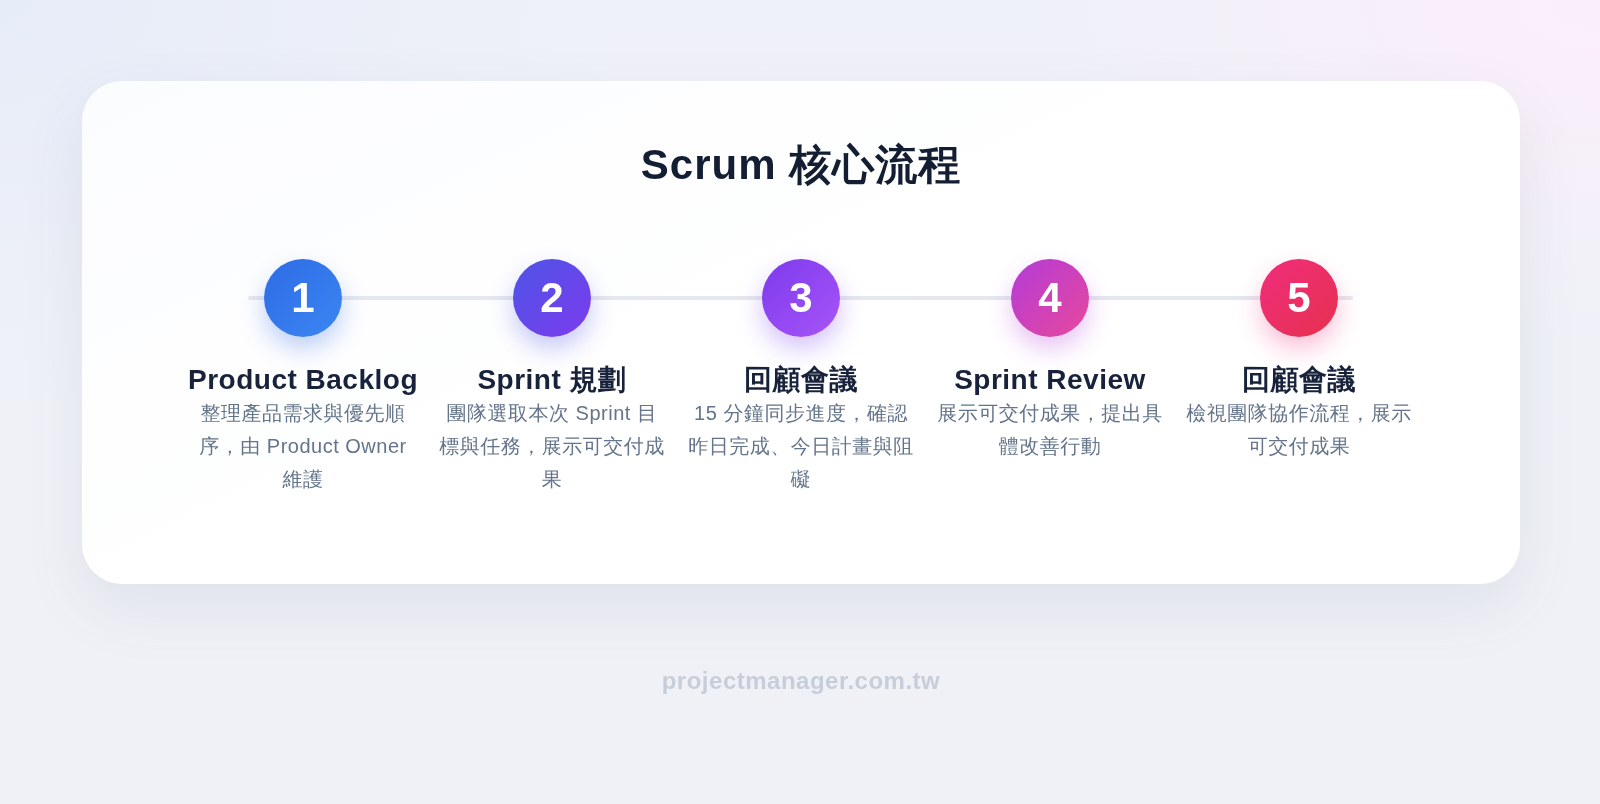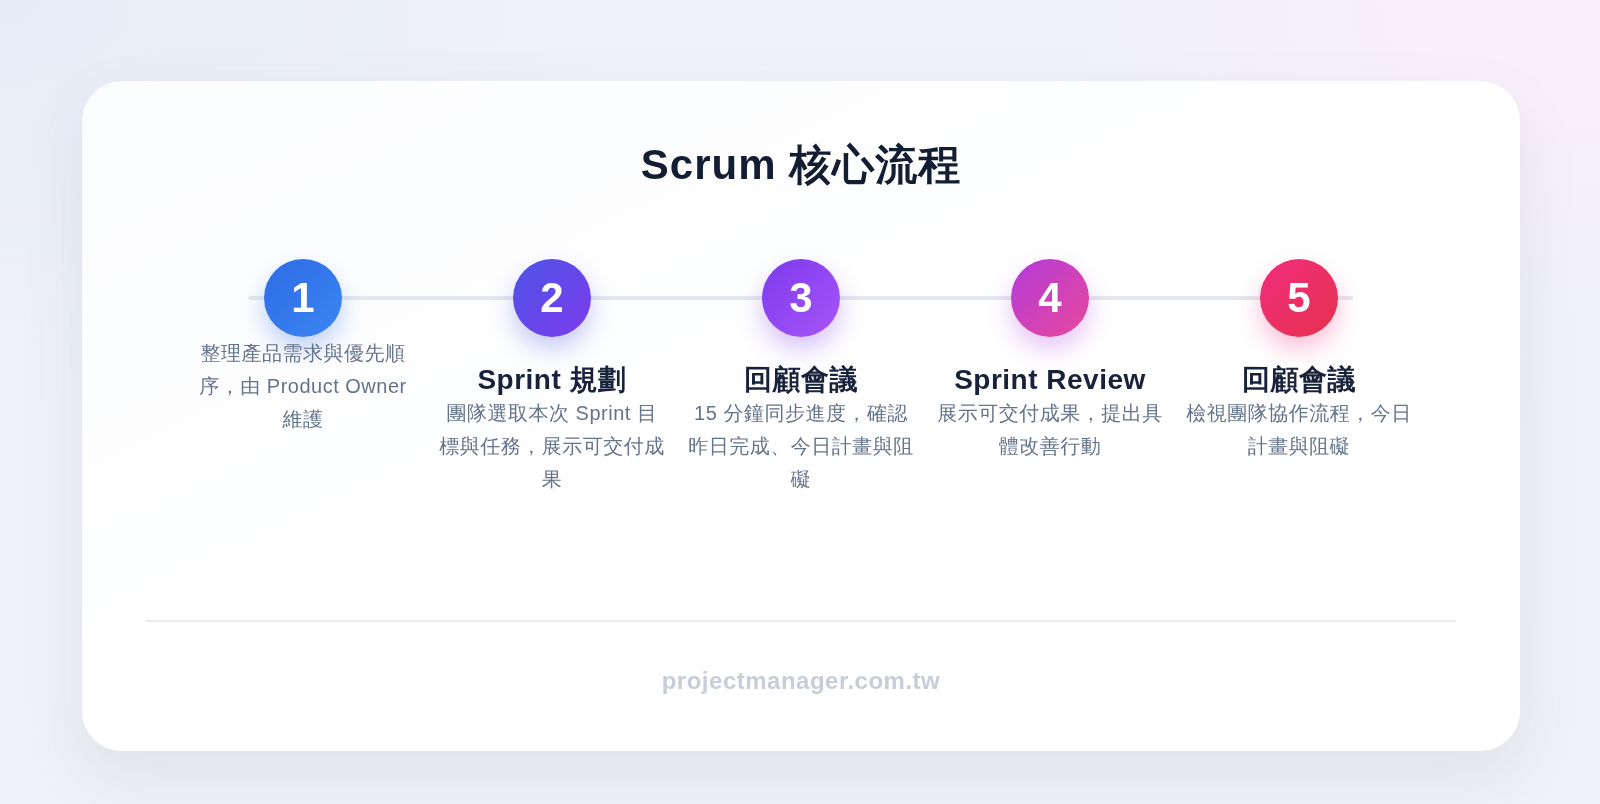--- a/index.html
+++ b/index.html
@@ -9,21 +9,21 @@
     font-family: "Liberation Sans", sans-serif;
   }
   .stage {
     position: relative; width: 1600px; height: 804px;
     background:
       radial-gradient(950px 560px at 100% 0%, #fbeefa 0%, rgba(251,238,250,0) 60%),
       radial-gradient(950px 620px at 0% 0%, #e7ecf9 0%, rgba(231,236,249,0) 65%),
       linear-gradient(180deg, #eff1f8 0%, #f0f1f6 100%);
   }
   .card {
-    position: absolute; left: 82px; top: 81px; width: 1438px; height: 670px;
+    position: absolute; left: 82px; top: 81px; width: 1438px; height: 503px;
     border-radius: 40px;
     background: linear-gradient(155deg, #fbfcfe 0%, #ffffff 55%);
     box-shadow: 0 24px 60px rgba(90,100,130,0.10);
     padding-top: 60px;
   }
   .main-title {
     margin: 0; text-align: center;
     font-size: 42px; line-height: 48px; font-weight: 700;
     color: #141e33; letter-spacing: 1px;
   }
@@ -71,20 +71,21 @@
   <div class="card">
     <h1 class="main-title">Scrum 核心流程</h1>
 
     <div class="timeline">
       <div class="connector" style="background: rgb(229, 232, 238);"></div>
       <div class="steps" id="steps">
   <div class="step">
     <div class="circle" style="background: linear-gradient(135deg, rgb(46, 107, 230), rgb(59, 134, 242)); box-shadow: rgba(46, 107, 230, 0.3) 0px 12px 24px;">
       <span class="num">1</span>
     </div>
+    <div class="step-title">Product Backlog</div>
     <div class="step-desc">整理產品需求與優先順序，由 Product Owner 維護</div>
   </div>
 
   <div class="step">
     <div class="circle" style="background: linear-gradient(135deg, rgb(77, 84, 230), rgb(125, 59, 238)); box-shadow: rgba(77, 84, 230, 0.3) 0px 12px 24px;">
       <span class="num">2</span>
     </div>
     <div class="step-title">Sprint 規劃</div>
     <div class="step-desc">團隊選取本次 Sprint 目標與任務，展示可交付成果</div>
   </div>
@@ -103,21 +104,21 @@
     </div>
     <div class="step-title">Sprint Review</div>
     <div class="step-desc">展示可交付成果，提出具體改善行動</div>
   </div>
 
   <div class="step">
     <div class="circle" style="background: linear-gradient(135deg, rgb(240, 45, 125), rgb(230, 49, 78)); box-shadow: rgba(240, 45, 125, 0.3) 0px 12px 24px;">
       <span class="num">5</span>
     </div>
     <div class="step-title">回顧會議</div>
-    <div class="step-desc">檢視團隊協作流程，今日計畫與阻礙</div>
+    <div class="step-desc">檢視團隊協作流程，展示可交付成果</div>
   </div>
 </div>
     </div>
 
     <div class="divider"></div>
     <p class="footer-text">projectmanager.com.tw</p>
   </div>
 </div>
 
 </body></html>

